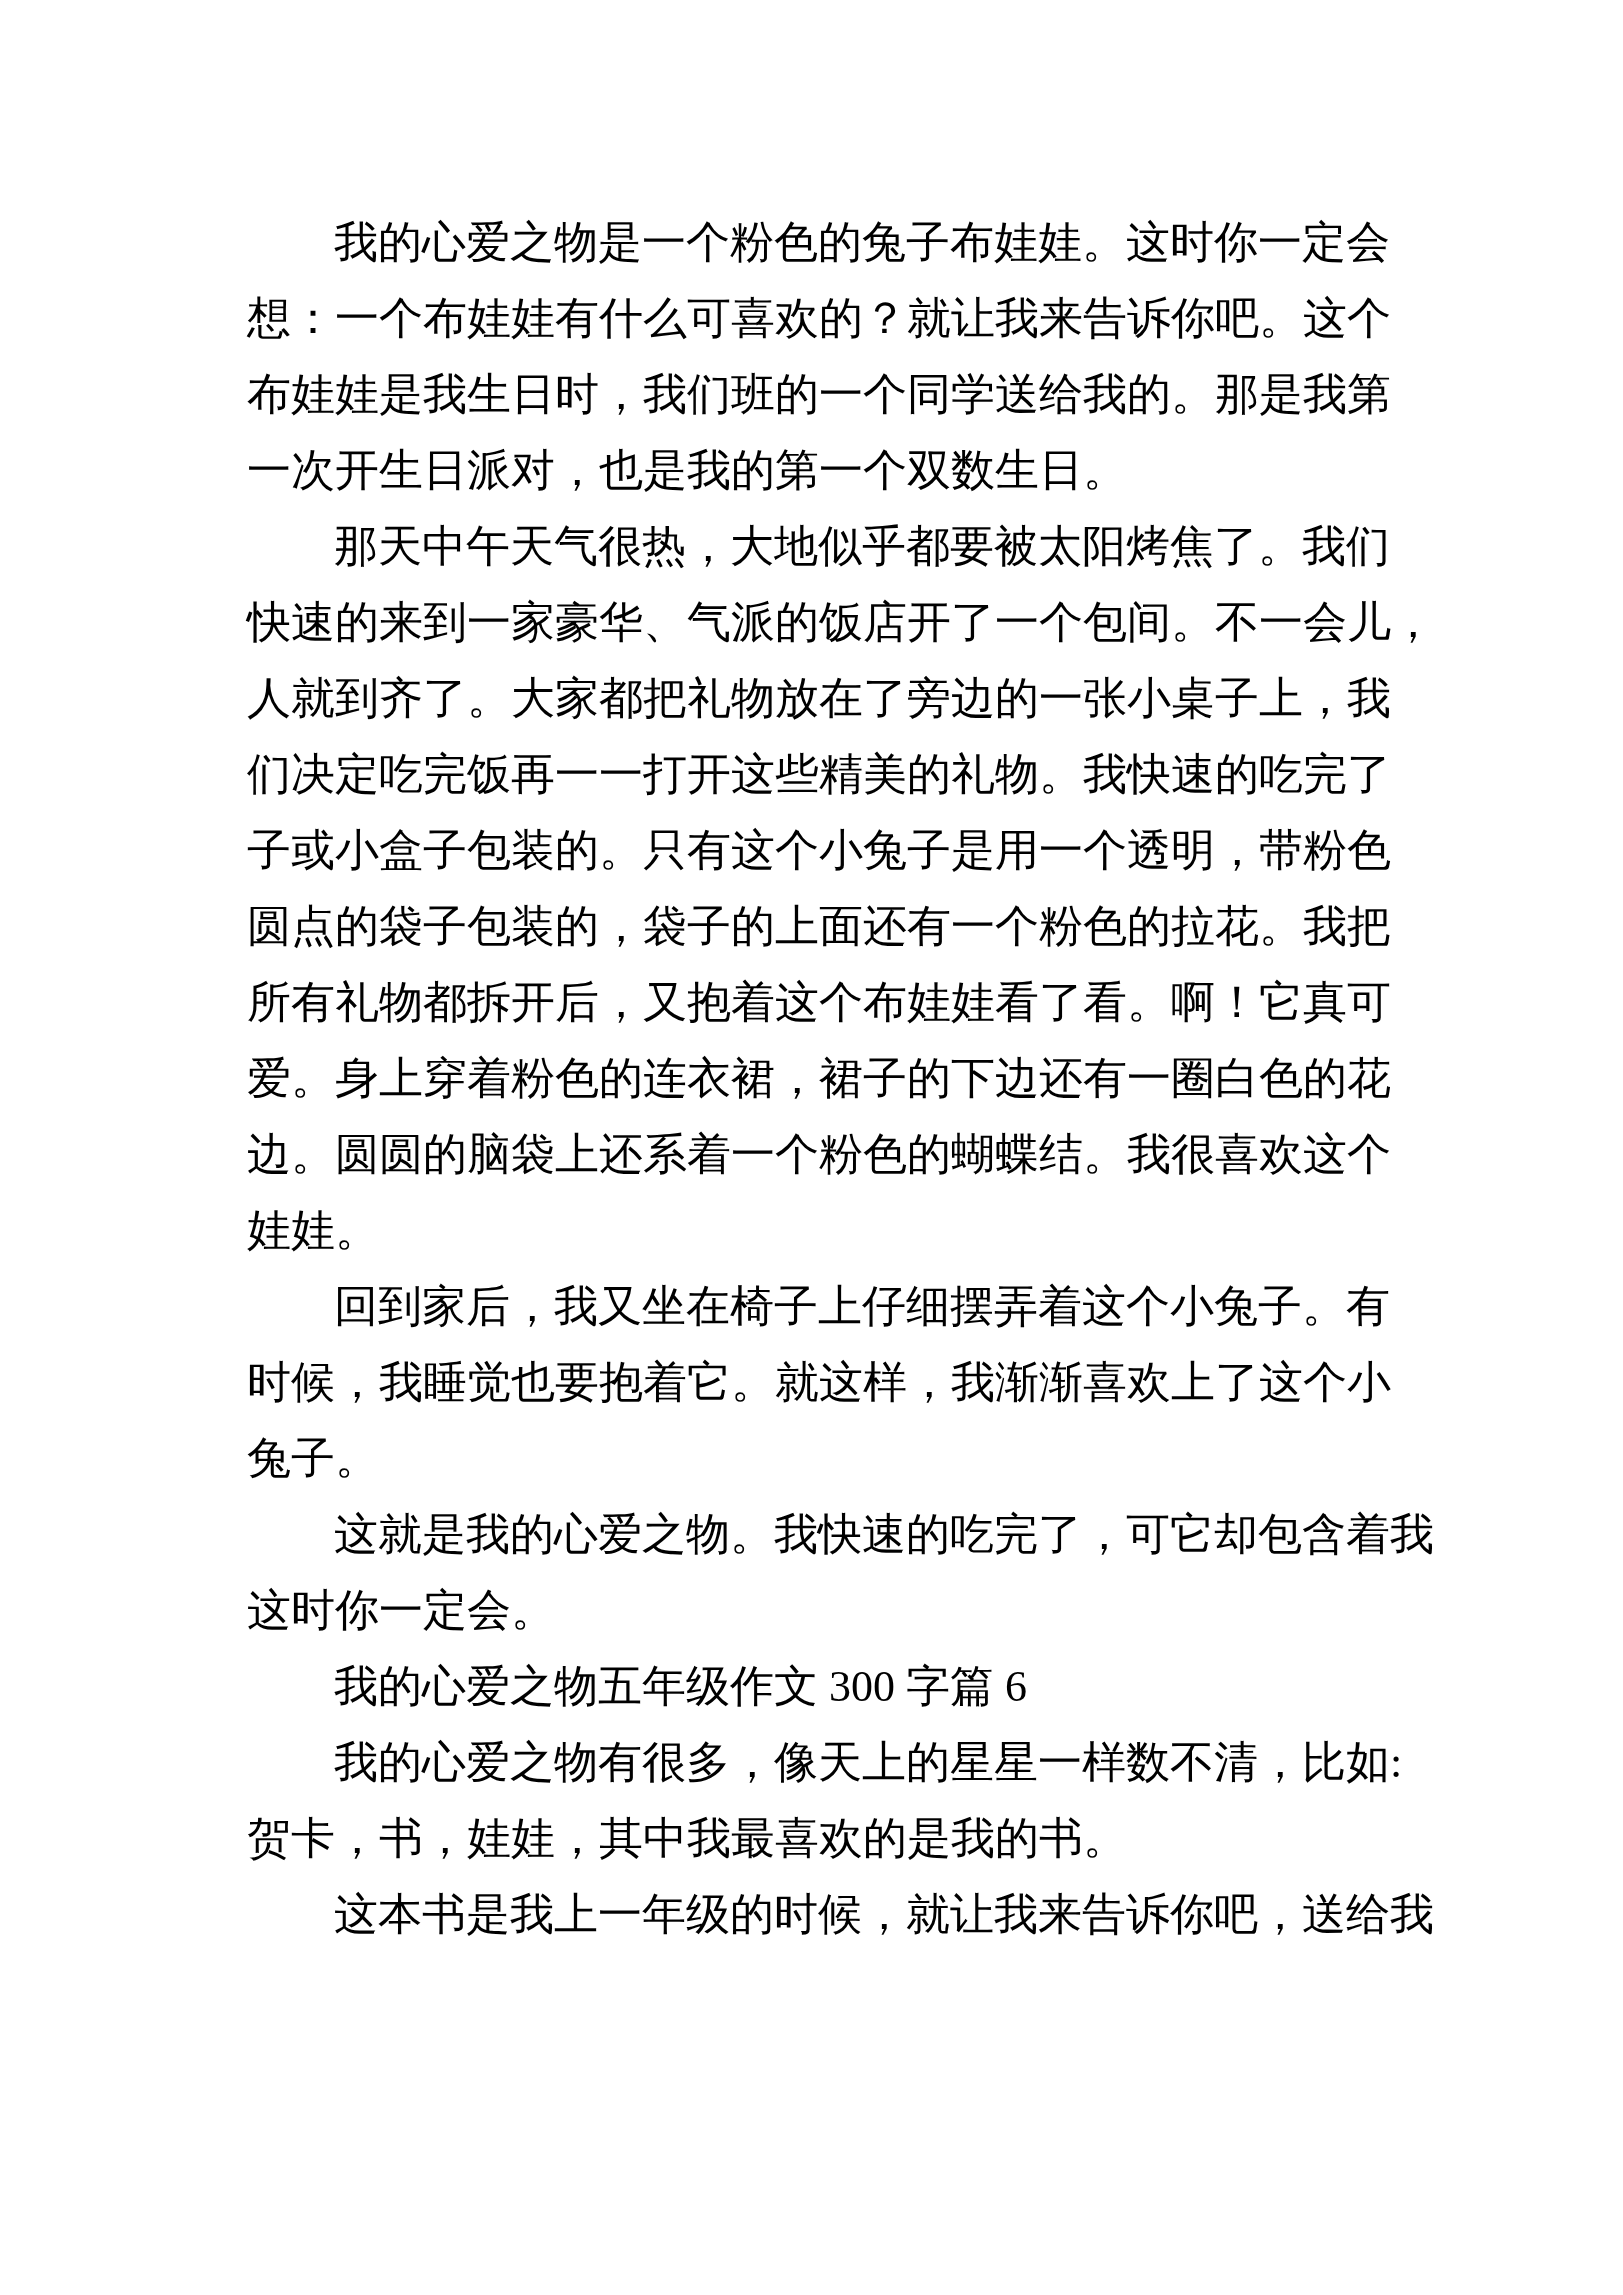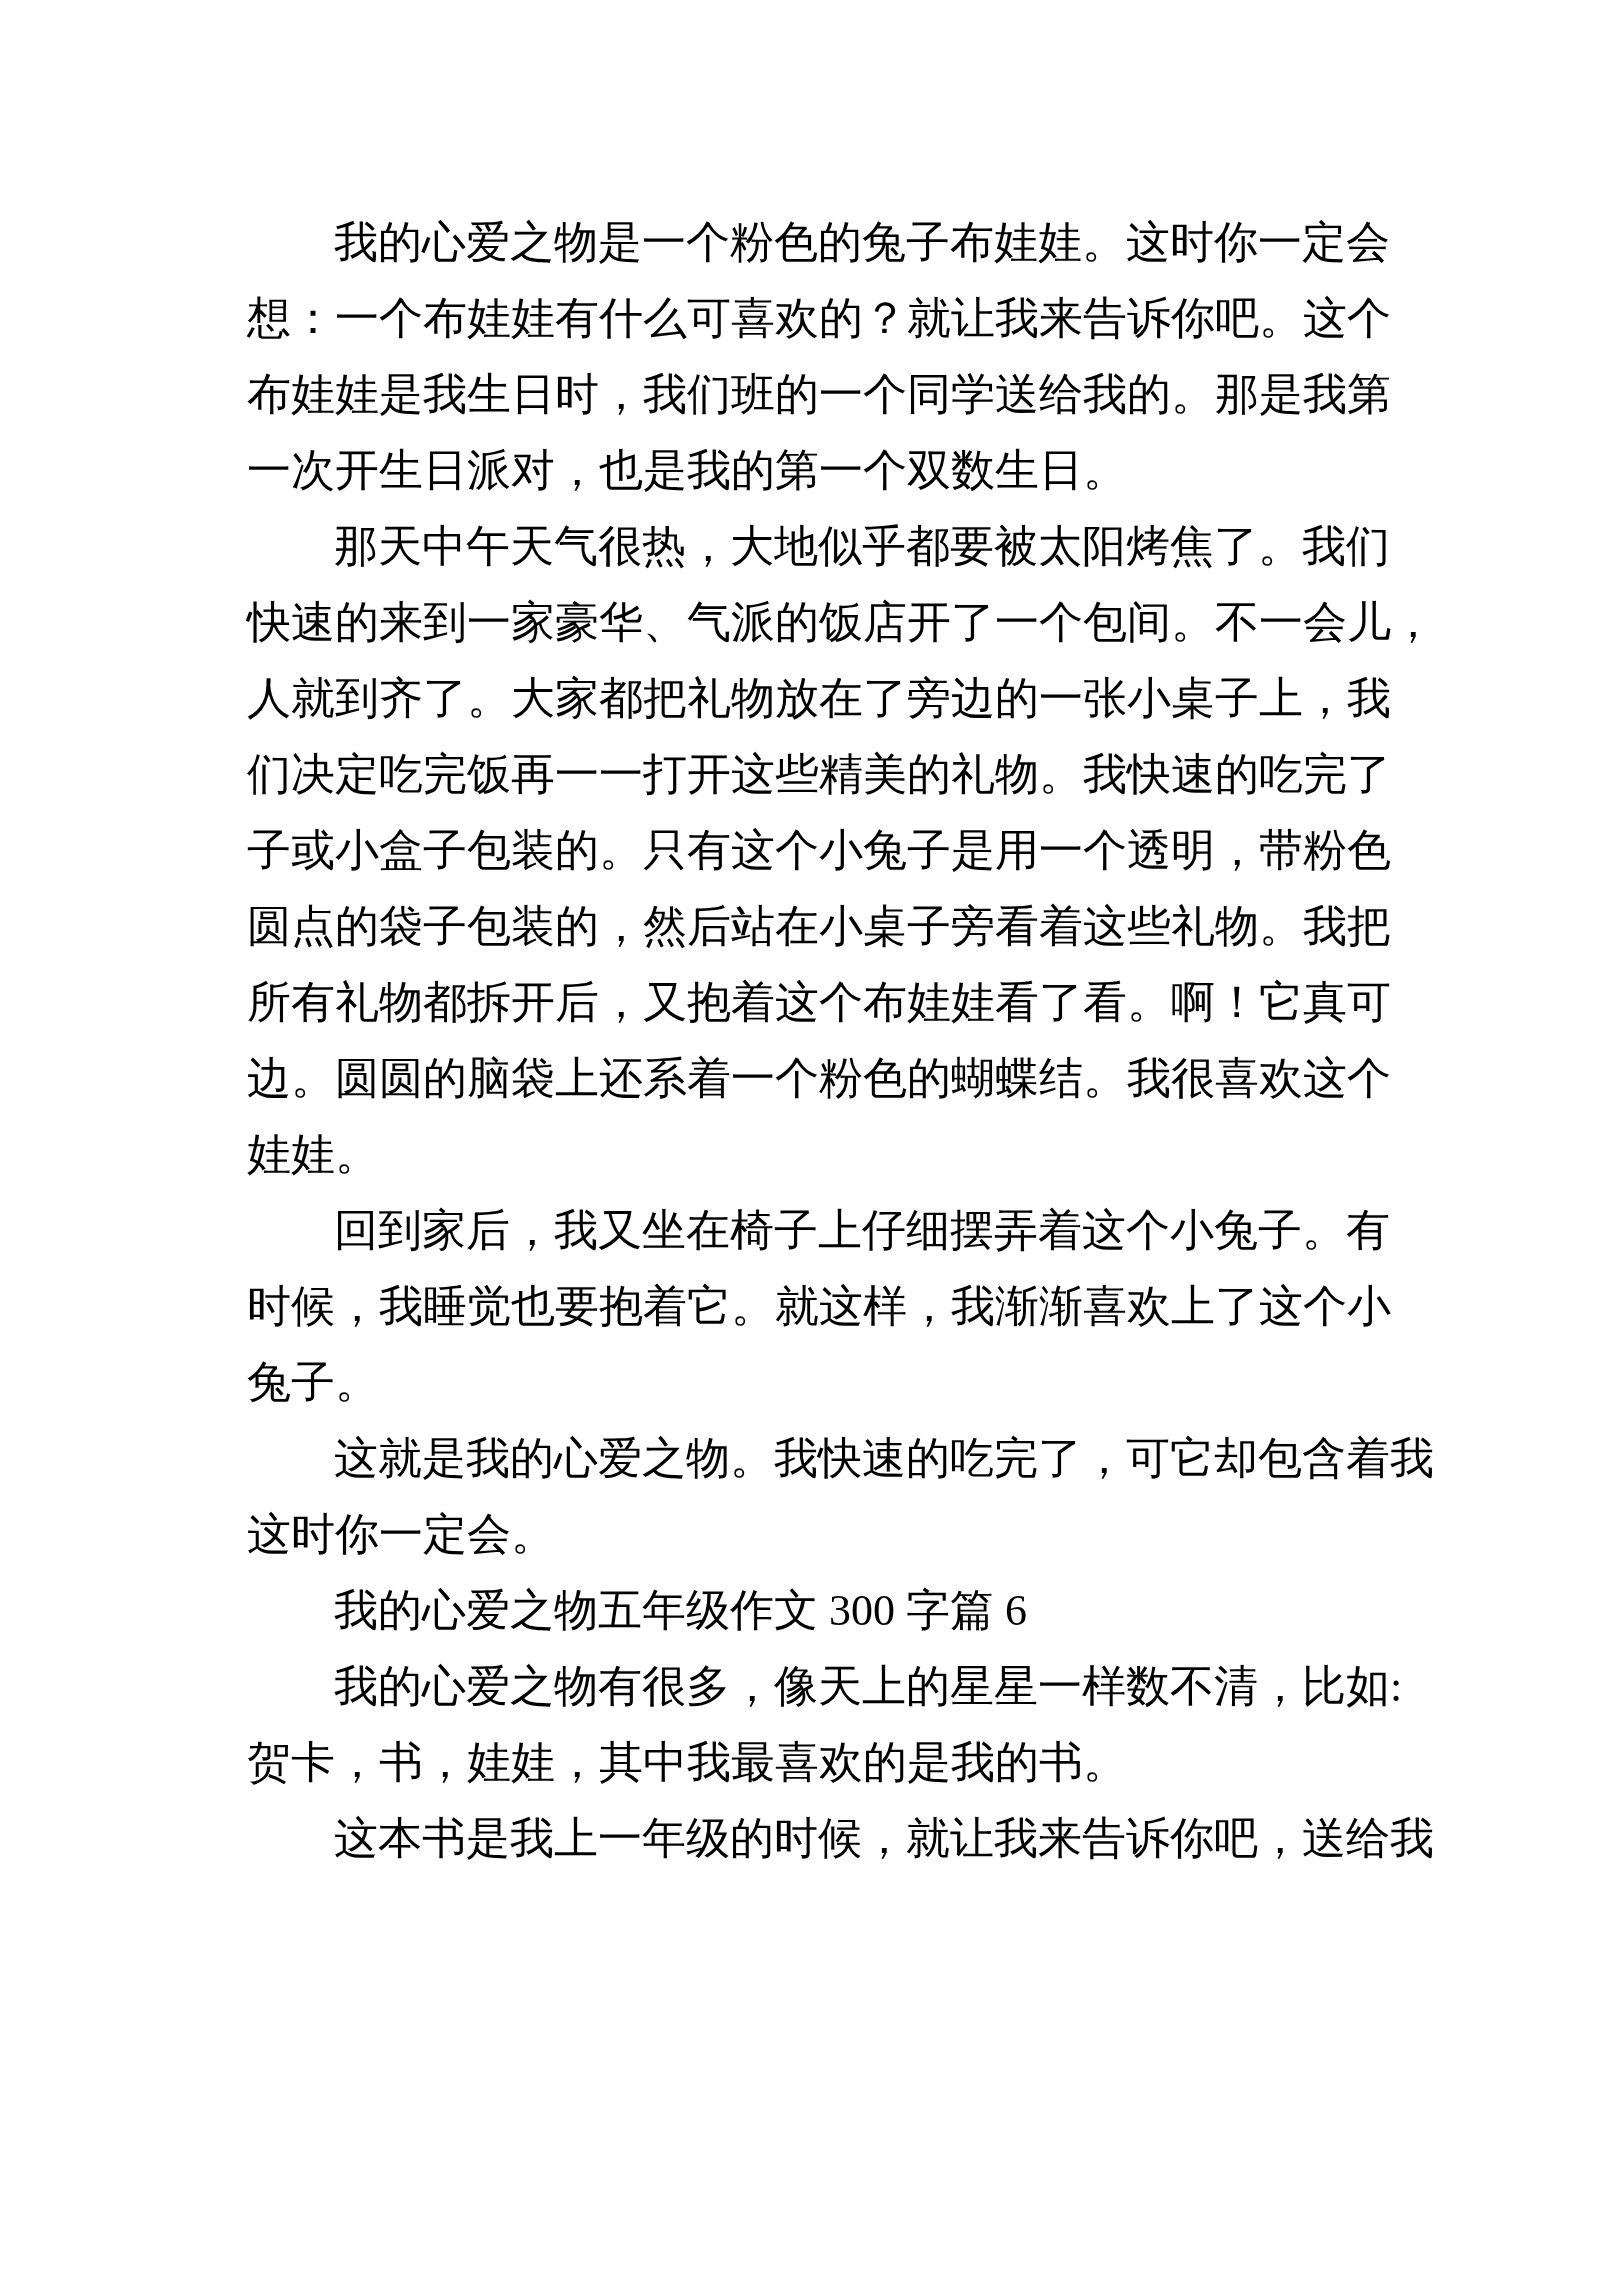--- a/index.html
+++ b/index.html
@@ -50,22 +50,23 @@
       <div class="line full">布娃娃是我生日时，我们班的一个同学送给我的。那是我第</div>
       <div class="line">一次开生日派对，也是我的第一个双数生日。</div>
     </div>
 
     <div class="para">
       <div class="line indent full">那天中午天气很热，大地似乎都要被太阳烤焦了。我们</div>
       <div class="line">快速的来到一家豪华、气派的饭店开了一个包间。不一会儿，</div>
       <div class="line full">人就到齐了。大家都把礼物放在了旁边的一张小桌子上，我</div>
       <div class="line full">们决定吃完饭再一一打开这些精美的礼物。我快速的吃完了</div>
       <div class="line full">子或小盒子包装的。只有这个小兔子是用一个透明，带粉色</div>
-      <div class="line full">圆点的袋子包装的，然后站在小桌子旁看着这些礼物。我把</div>
+      <div class="line full">圆点的袋子包装的，袋子的上面还有一个粉色的拉花。我把</div>
       <div class="line full">所有礼物都拆开后，又抱着这个布娃娃看了看。啊！它真可</div>
+      <div class="line full">爱。身上穿着粉色的连衣裙，裙子的下边还有一圈白色的花</div>
       <div class="line full">边。圆圆的脑袋上还系着一个粉色的蝴蝶结。我很喜欢这个</div>
       <div class="line">娃娃。</div>
     </div>
 
     <div class="para">
       <div class="line indent full">回到家后，我又坐在椅子上仔细摆弄着这个小兔子。有</div>
       <div class="line full">时候，我睡觉也要抱着它。就这样，我渐渐喜欢上了这个小</div>
       <div class="line">兔子。</div>
     </div>
 

